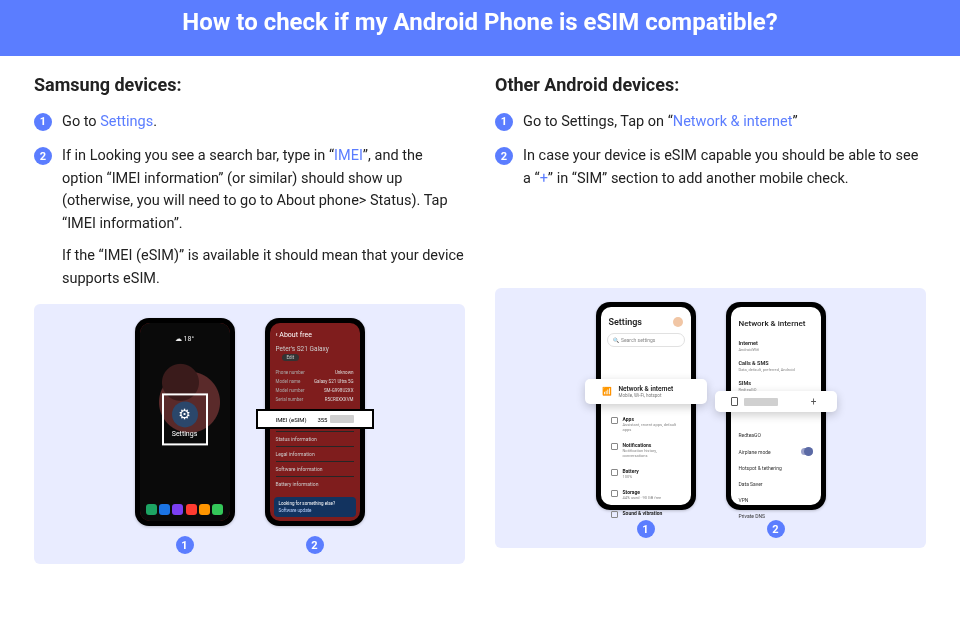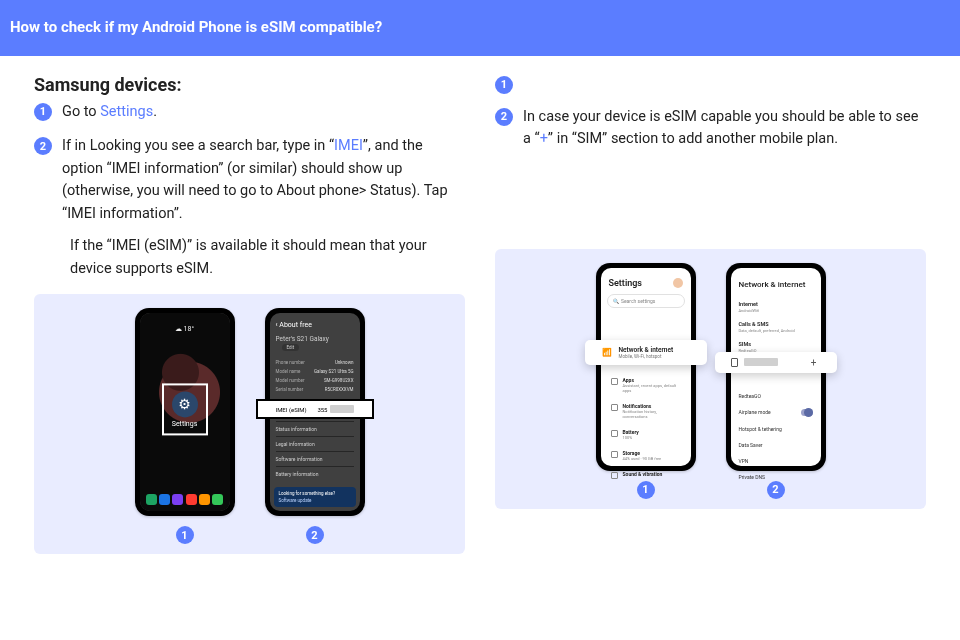--- a/index.html
+++ b/index.html
@@ -7,34 +7,35 @@
     font-family: -apple-system, "Segoe UI", Roboto, Arial, sans-serif;
     background: #ffffff;
     width: 960px;
     height: 640px;
     overflow: hidden;
     color: #222;
   }
   .hero {
     background: #5b7dff;
     color: #fff;
-    padding: 18px 10px 20px 10px;
+    text-align: center;
+    padding: 8px 10px 20px 10px;
     font-weight: 700;
-    font-size: 15px;
+    font-size: 24px;
   }
   .wrap {
     display: flex;
     gap: 30px;
     padding: 18px 34px 0 34px;
   }
   .col { flex: 1 1 0; }
   .col-title {
     font-size: 18px;
     font-weight: 700;
-    margin-bottom: 6px;
+    margin-bottom: 16px;
   }
   .steps { list-style: none; margin-bottom: 14px; }
   .steps li {
     display: flex;
     align-items: flex-start;
     gap: 10px;
     margin-bottom: 12px;
     font-size: 14.5px;
     line-height: 1.55;
   }
@@ -42,21 +43,21 @@
     flex: 0 0 auto;
     width: 18px; height: 18px;
     border-radius: 50%;
     background: #5b7dff;
     color: #fff;
     font-size: 11px;
     font-weight: 700;
     display: flex; align-items: center; justify-content: center;
     margin-top: 2px;
   }
-  .steps li .body .extra { margin-top: 10px; display: block; margin-left: 8px; }
+  .steps li .body .extra { margin-top: 10px; display: block; }
   .kw { color: #5b7dff; }
   .shot-row {
     background: #e9ecff;
     border-radius: 6px;
     padding: 14px 10px 10px 10px;
     display: flex;
     gap: 30px;
     justify-content: center;
   }
   .shot {
@@ -79,21 +80,21 @@
     height: 208px;
     background: #000;
     border-radius: 14px;
     padding: 5px;
     position: relative;
     box-shadow: 0 1px 3px rgba(0,0,0,0.2);
   }
   .phone.light .screen { background: #fff; color: #222; }
   .phone .screen {
     width: 100%; height: 100%;
-    background: #404040;
+    background: #7f1d1d;
     border-radius: 10px;
     color: #fff;
     font-size: 5px;
     position: relative;
     overflow: hidden;
   }
   
   .s1-bg {
     position: absolute; inset: 0;
     background:
@@ -304,29 +305,33 @@
               <div>Software update</div>
             </div>
           </div>
         </div>
         <span class="badge">2</span>
       </div>
     </div>
   </div>
 
   <div class="col">
+    <div class="col-title">Other Android devices:</div>
 
     <ol class="steps">
       <li>
         <span class="num">1</span>
+        <span class="body">
+          <span>Go to Settings, Tap on “</span><span class="kw">Network &amp; internet</span><span>”</span>
+        </span>
       </li>
       <li>
         <span class="num">2</span>
         <span class="body">
-          <span>In case your device is eSIM capable you should be able to see a “</span><span class="kw">+</span><span>” in “SIM” section to add another mobile plan.</span>
+          <span>In case your device is eSIM capable you should be able to see a “</span><span class="kw">+</span><span>” in “SIM” section to add another mobile check.</span>
         </span>
       </li>
     </ol>
 
     <div class="shot-row" style="margin-top:98px">
 
       <div class="shot">
         <div class="phone light" style="overflow:visible">
           <div class="screen o-screen" style="overflow:visible">
             <div class="o-title">

